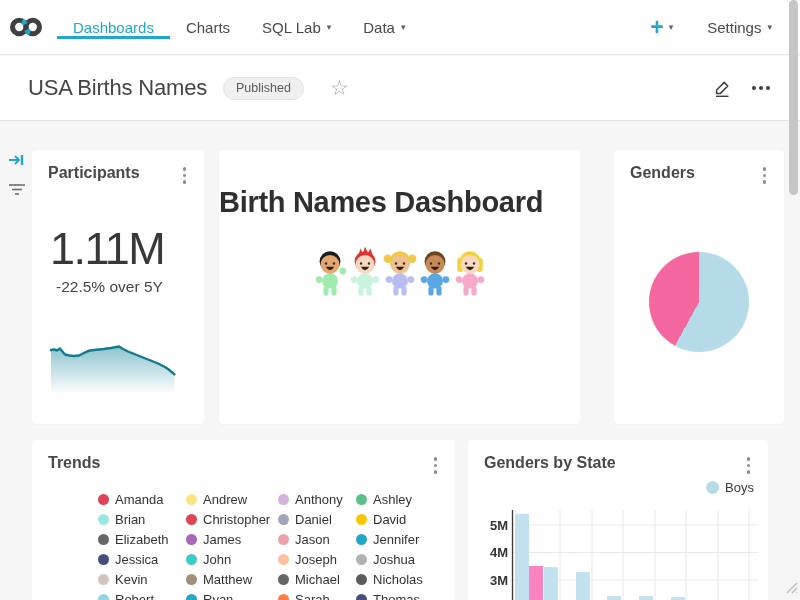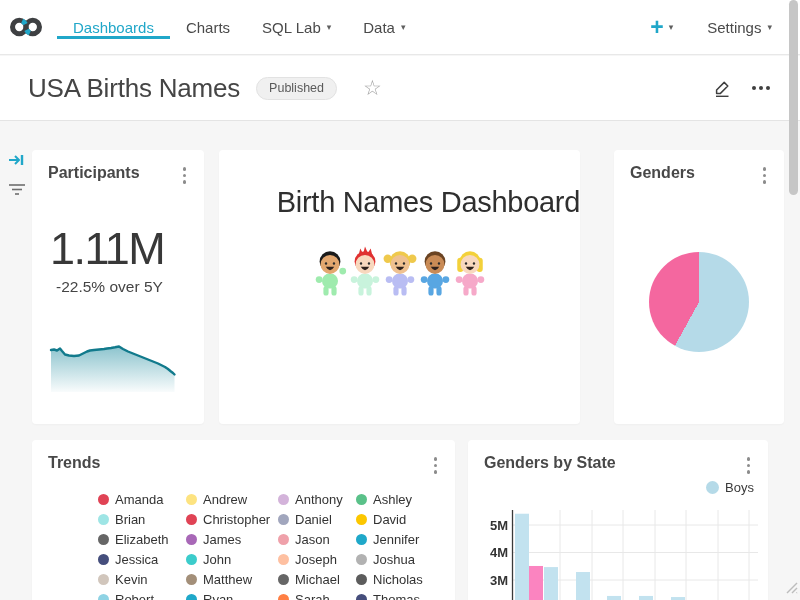--- a/index.html
+++ b/index.html
@@ -18,21 +18,21 @@
     gap:6px; cursor:pointer; border-bottom:3px solid transparent; border-top:3px solid transparent; }
   .nav-item.active { color:#20A7C9; border-bottom-color:#20A7C9; }
   .caret { font-size:9px; color:#5F5F5F; line-height:1; }
   .nav-right { margin-left:auto; display:flex; align-items:center; gap:34px; margin-right:28px; }
   .plus-group { display:flex; align-items:center; gap:5px; cursor:pointer; }
   .plus-glyph { color:#20A7C9; font-size:23px; font-weight:700; line-height:1; }
   .settings-group { display:flex; align-items:center; gap:6px; font-size:15px; color:#4A4A4A; cursor:pointer; }
   
   .titlebar { position:absolute; top:56px; left:0; width:800px; height:65px; background:#fff;
     border-bottom:1px solid #E4E4E4; display:flex; align-items:center; z-index:5; }
-  .page-title { font-size:26px; font-weight:500; color:#454545; margin-left:28px; letter-spacing:-0.2px; }
+  .page-title { font-size:22px; font-weight:500; color:#454545; margin-left:28px; letter-spacing:-0.2px; }
   .badge { margin-left:16px; background:#F0F0F0; border:1px solid #E2E2E2; border-radius:12px;
     padding:3px 12px 4px; font-size:12.5px; color:#5A5A5A; cursor:pointer; }
   .star { margin-left:26px; font-size:21px; color:#A6A6A6; cursor:pointer; }
   .title-actions { margin-left:auto; margin-right:30px; display:flex; align-items:center; gap:20px; }
   .dots-h { display:flex; gap:3px; cursor:pointer; padding:4px 0; }
   .dots-h i { width:4px; height:4px; border-radius:50%; background:#3F3F3F; }
   
   .dashboard { position:absolute; top:121px; left:0; width:800px; height:479px; background:#F6F6F6; }
   .rail-icon { position:absolute; cursor:pointer; }
   .card { position:absolute; background:#fff; border-radius:4px; box-shadow:0 1px 2px rgba(0,0,0,0.03); }
@@ -40,21 +40,21 @@
   .card-title { font-size:16px; font-weight:600; color:#484848; }
   .kebab { display:flex; flex-direction:column; gap:3px; padding:3px 6px; cursor:pointer; }
   .kebab i { width:3.5px; height:3.5px; border-radius:50%; background:#8C8C8C; }
   
   #card-participants { left:32px; top:29px; width:172px; height:274px; }
   .big-number { font-size:45px; font-weight:500; color:#383838; letter-spacing:-1.5px; margin:36px 0 0 18px; }
   .subheader { font-size:15.5px; color:#454545; margin:3px 0 0 24px; }
   .sparkline { position:absolute; left:14px; bottom:26px; }
   
   #card-markdown { left:219px; top:29px; width:361px; height:274px; }
-  .md-heading { font-size:29px; font-weight:400; color:#2F2F2F; text-align:right; margin-top:36px; letter-spacing:-0.3px; }
+  .md-heading { font-size:29px; font-weight:700; color:#2F2F2F; text-align:left; margin-top:36px; letter-spacing:-0.3px; }
   .babies { display:flex; justify-content:center; gap:1px; margin-top:26px; }
   
   #card-genders { left:614px; top:29px; width:170px; height:274px; }
   .pie { position:absolute; left:35px; top:102px; width:100px; height:100px; border-radius:50%; cursor:pointer; }
   
   #card-trends { left:32px; top:319px; width:423px; height:230px; }
   .legend-grid { margin-top:16px; padding-left:49px; display:grid;
     grid-template-columns:88px 92px 78px 1fr; row-gap:7px; }
   .legend-item { display:flex; align-items:center; gap:6px; font-size:13px; color:#333; cursor:pointer; height:13px;padding-left:17px; }
   .legend-dot { width:11px; height:11px; border-radius:50%; flex:none; }

